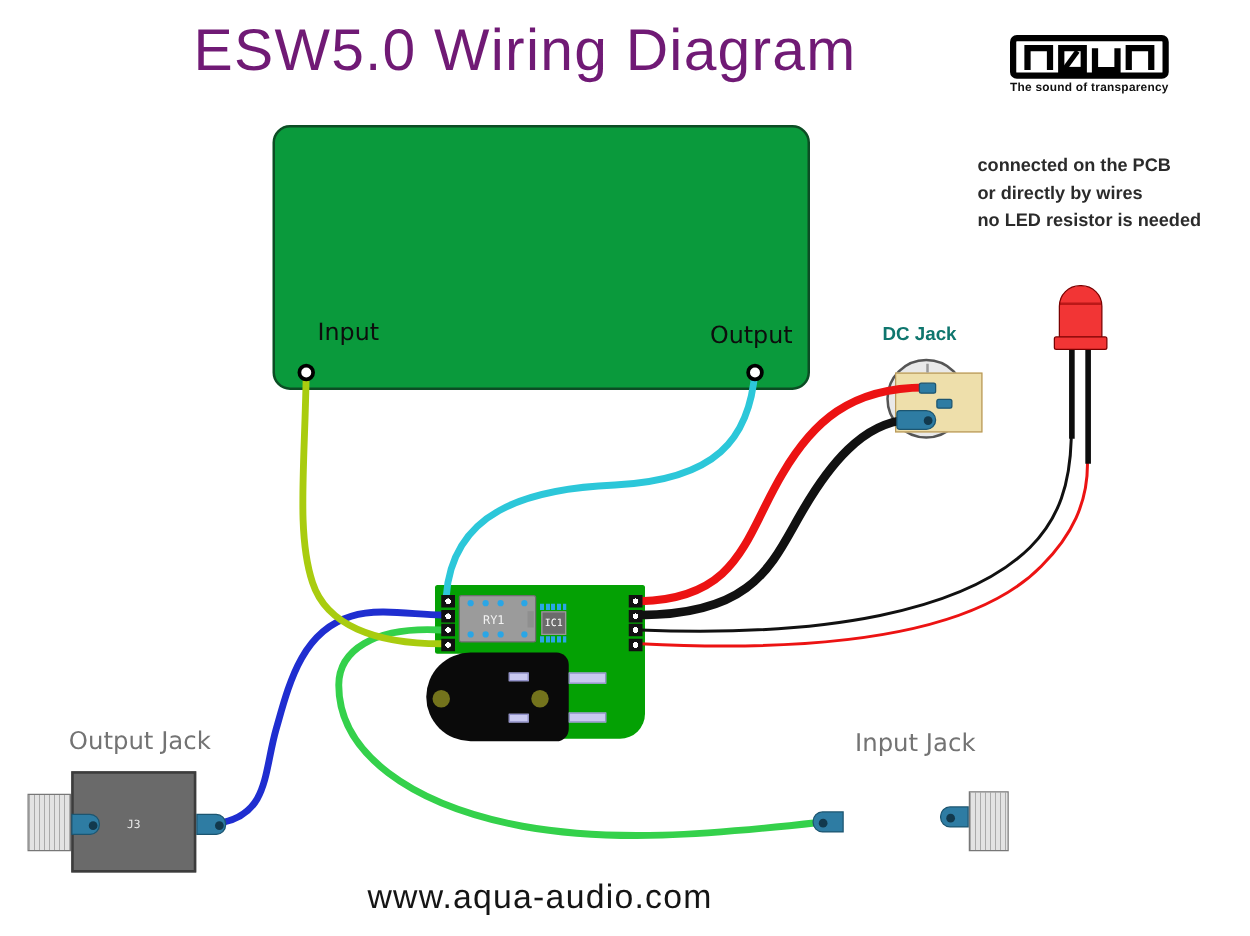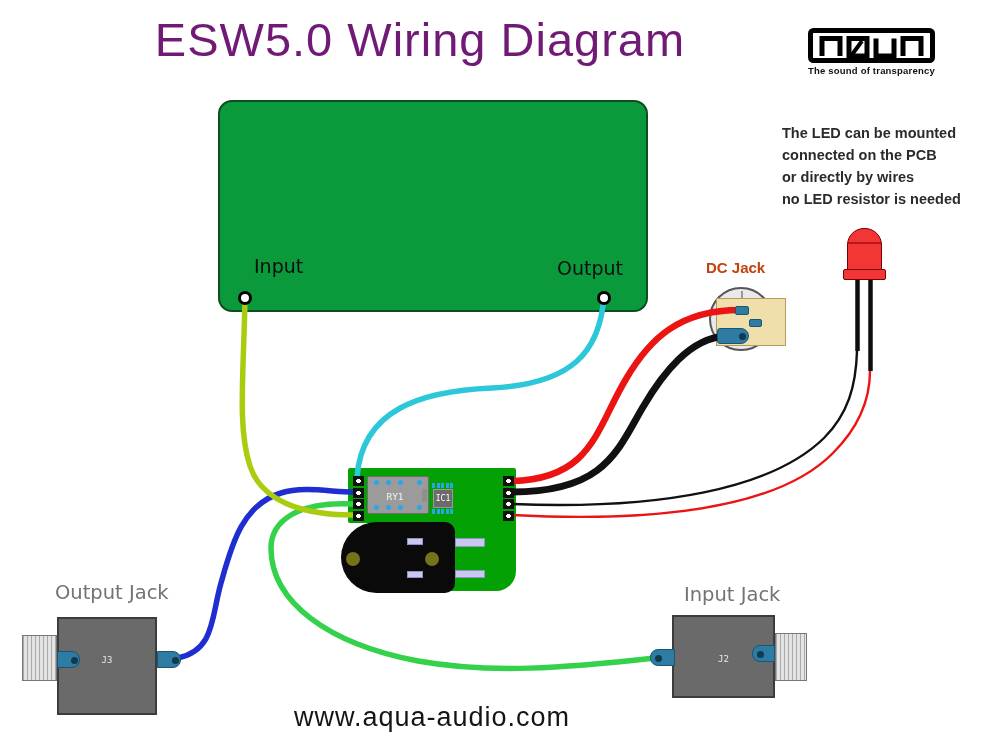--- a/index.html
+++ b/index.html
@@ -6,21 +6,21 @@
   #canvas{position:relative;width:1000px;height:749px;background:#fff;overflow:hidden;
           font-family:"Liberation Sans",sans-serif;color:#000;}
   .abs{position:absolute;}
 
   
   .title{left:120px;top:12px;width:600px;text-align:center;font-size:47px;font-weight:400;
          letter-spacing:1px;color:#701a75;}
   .footer{left:232px;top:702px;width:400px;text-align:center;font-size:27px;font-weight:400;
           letter-spacing:1px;color:#151515;}
   .note{left:782px;top:122px;width:210px;font-size:14.5px;font-weight:bold;line-height:22px;color:#2b2b2b;}
-  .dc-label{left:706px;top:259px;font-size:15px;font-weight:bold;color:#c2410c;}
+  .dc-label{left:706px;top:259px;font-size:15px;font-weight:bold;color:#0f766e;}
   .jack-label{font-size:19.5px;color:#737373;font-family:"DejaVu Sans","Liberation Sans",sans-serif;}
   .tagline{left:808px;top:65px;width:130px;font-size:9.5px;font-weight:bold;letter-spacing:0.2px;color:#111;}
 
   
   .fxpcb{left:218px;top:100px;width:430px;height:212px;background:var(--fx-pcb-green);
          border:2px solid #0c4d24;border-radius:14px;box-sizing:border-box;}
   .fxpcb-label{left:0;right:0;top:84px;text-align:center;font-size:27px;font-weight:bold;
                font-family:"DejaVu Sans","Liberation Sans",sans-serif;color:#000;}
   .fx-io{font-size:19px;color:#0d0d0d;font-family:"DejaVu Sans","Liberation Sans",sans-serif;}
   .fx-pad{width:14px;height:14px;border-radius:50%;background:#fff;border:3.5px solid #000;box-sizing:border-box;}
@@ -95,50 +95,46 @@
     <rect x="2.5" y="2.5" width="122" height="30" rx="3" fill="#fff" stroke="#000" stroke-width="5"></rect>
     <polyline points="14,28 14,10.5 32,10.5 32,28" fill="none" stroke="#000" stroke-width="5"></polyline>
     <rect x="41" y="10.5" width="18" height="17.5" fill="none" stroke="#000" stroke-width="5"></rect>
     <line x1="54" y1="13" x2="43" y2="28" stroke="#000" stroke-width="4"></line>
     <polyline points="68,10.5 68,28 86,28 86,10.5" fill="none" stroke="#000" stroke-width="5"></polyline>
     <polyline points="95,28 95,10.5 113,10.5 113,28" fill="none" stroke="#000" stroke-width="5"></polyline>
   </svg>
   <div class="abs tagline">The sound of transparency</div>
 
   <div class="abs note">
-    <div>The LED can be mounted</div>
     <div>connected on the PCB</div>
     <div>or directly by wires</div>
     <div>no LED resistor is needed</div>
   </div>
 
   <div class="abs fxpcb">
     <div class="abs fx-io" style="left:10px;top:153px;margin-left:24px;">Input</div>
-    <div class="abs fx-io" style="right:23px;top:155px;">Output</div>
+    <div class="abs fx-io" style="right:12px;top:155px;">Output</div>
   </div>
 
   <div class="abs dc-circle"></div>
   <div class="abs dc-beige"></div>
   <div class="abs dc-tick"></div>
   <div class="abs dc-label">DC Jack</div>
 
   <div class="abs jack-label" style="left:55px;top:581px;">Output Jack</div>
   <div class="abs sleeve" style="left:22px;top:635px;width:35px;height:46px;"></div>
-  <div class="abs jack-body" style="left:57px;top:617px;width:100px;height:98px;">
+  <div class="abs jack-body" style="left:57px;top:617px;width:100px;height:81px;">
     <div class="abs jack-id">J3</div>
   </div>
   <div class="abs lug" style="left:57px;top:651px;width:23px;border-radius:0 8px 8px 0;">
     <div class="lug-hole" style="left:13px;top:4.5px;"></div>
   </div>
 
   <div class="abs jack-label" style="left:684px;top:583px;">Input Jack</div>
   <div class="abs sleeve" style="left:775px;top:633px;width:32px;height:48px;"></div>
-  <div class="abs jack-body" style="left:672px;top:615px;width:103px;height:83px;">
-    <div class="abs jack-id" style="top:37px;">J2</div>
-  </div>
   <div class="abs lug" style="left:752px;top:645px;width:23px;border-radius:8px 0 0 8px;">
     <div class="lug-hole" style="left:4px;top:4.5px;"></div>
   </div>
 
   <div class="abs relay-strip"></div>
   <div class="abs relay-col"></div>
   <div class="abs stomp"></div>
   <div class="abs olive" style="left:346px;top:552px;"></div>
   <div class="abs olive" style="left:425px;top:552px;"></div>
   <div class="abs lavbar" style="left:407px;top:538px;width:16px;height:6.5px;"></div>

